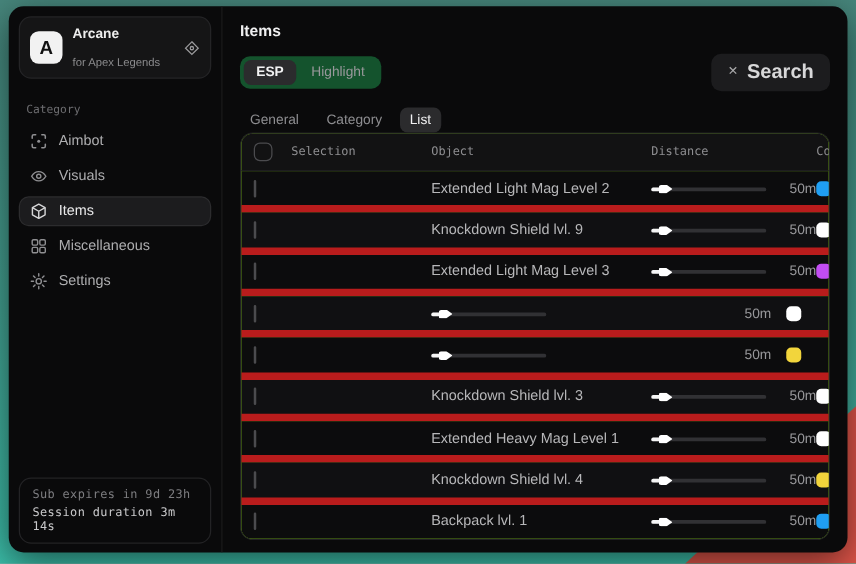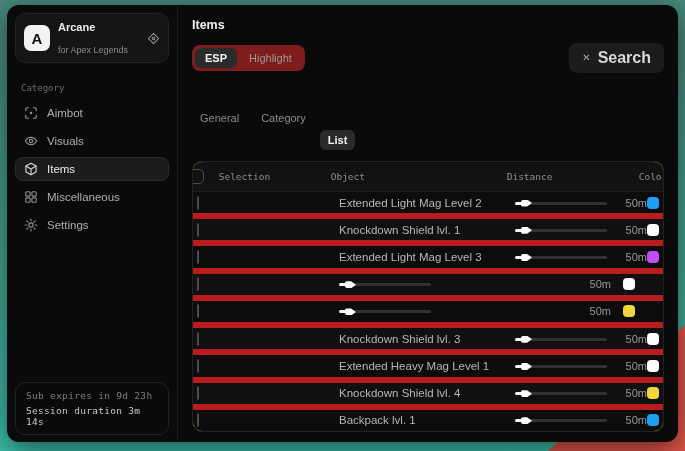--- a/index.html
+++ b/index.html
@@ -28,34 +28,34 @@
   .nav-item.active .nicon { color:#d6d6d8; }
   .session-box { position:absolute; left:8px; right:8px; bottom:7px; border:1px solid #232325; border-radius:10px;
                  padding:7px 10px; font-family:"DejaVu Sans Mono", monospace; }
   .sess-l1 { font-size:9.5px; color:#7d7d80; letter-spacing:.3px; }
   .sess-l2 { font-size:9.5px; color:#c9c9cb; margin-top:4px; letter-spacing:.3px; }
 
   
   .main { flex:1; display:flex; flex-direction:column; padding:13px 14px 10px; min-width:0; }
   .page-title { font-size:12.5px; font-weight:bold; color:#f0f0f1; }
   .controls-row { display:flex; align-items:center; justify-content:space-between; margin-top:11px; }
-  .tab-group { display:flex; background:#7f1d1d; border-radius:8px; padding:3px; gap:2px; }
+  .tab-group { display:flex; background:#14532d; border-radius:8px; padding:3px; gap:2px; }
   .tab { font-size:11px; color:#98989b; padding:4px 10px; border-radius:6px; cursor:pointer; }
   .tab.active { background:#2b2b2d; color:#f2f2f3; font-weight:bold; }
   .search-btn { display:flex; align-items:center; gap:7px; background:#1c1c1e; border-radius:8px;
                 padding:6px 13px; cursor:pointer; }
   .x-icon { color:#a8a8aa; font-size:10px; line-height:1; }
   .search-label { font-size:16px; font-weight:bold; color:#d8d8d9; }
   .subtabs { display:flex; align-items:center; gap:6px; margin-top:13px; }
   .subtab { font-size:11px; color:#8d8d90; padding:4px 8px; border-radius:6px; cursor:pointer; }
-  .subtab.active { background:#2b2b2d; color:#f2f2f3; font-weight:bold;margin-top:44px; }
+  .subtab.active { background:#2b2b2d; color:#f2f2f3; font-weight:normal; }
 
   
-  .table { flex:1; margin-top:11px; border:1px solid #222224; border-radius:10px; overflow:hidden;
-           display:flex; flex-direction:column; background:#84cc16;align-items:center; }
+  .table { flex:1; border:1px solid #222224; border-radius:10px; overflow:hidden;
+           display:flex; flex-direction:column; background:#84cc16; }
   .t-head, .t-row { display:grid; grid-template-columns:30px 112px 176px 96px 36px 1fr;
                     align-items:center; padding:0 10px; }
   .t-head { height:30px; background:#121213; border-bottom:1px solid #1e1e20;
             font-family:"DejaVu Sans Mono", monospace; font-size:9.5px; color:#8e8e91; }
   .t-body { flex:1; display:flex; flex-direction:column; }
   .t-row { flex:1; border-bottom:6px solid #b91c1c; font-size:11.5px; color:#b7b7b9; }
   .t-row:last-child { border-bottom:none; }
   .t-row:nth-child(odd) { background:#0c0c0d; }
   .t-row:nth-child(even) { background:#101012; }
   .checkbox { width:15px; height:15px; border:1.5px solid #4b4b4e; border-radius:5px; background:transparent; cursor:pointer; }
@@ -202,21 +202,21 @@
     </span>
     <span class="dist-val">50m</span>
     <span class="col-center">
               <span class="swatch" style="background: rgb(31, 159, 242);"></span>
             </span>
   </div>
 
   <div class="t-row">
     <span><span class="checkbox"></span></span>
     <span></span>
-    <span class="obj-name">Knockdown Shield lvl. 1</span>
+    <span class="obj-name">Knockdown Shield lvl. 9</span>
     <span>
       <span class="slider">
         <span class="track"></span>
         <span class="fill"></span>
         <span class="thumb"></span>
       </span>
     </span>
     <span class="dist-val">50m</span>
     <span class="col-center">
               <span class="swatch" style="background: rgb(255, 255, 255);"></span>

